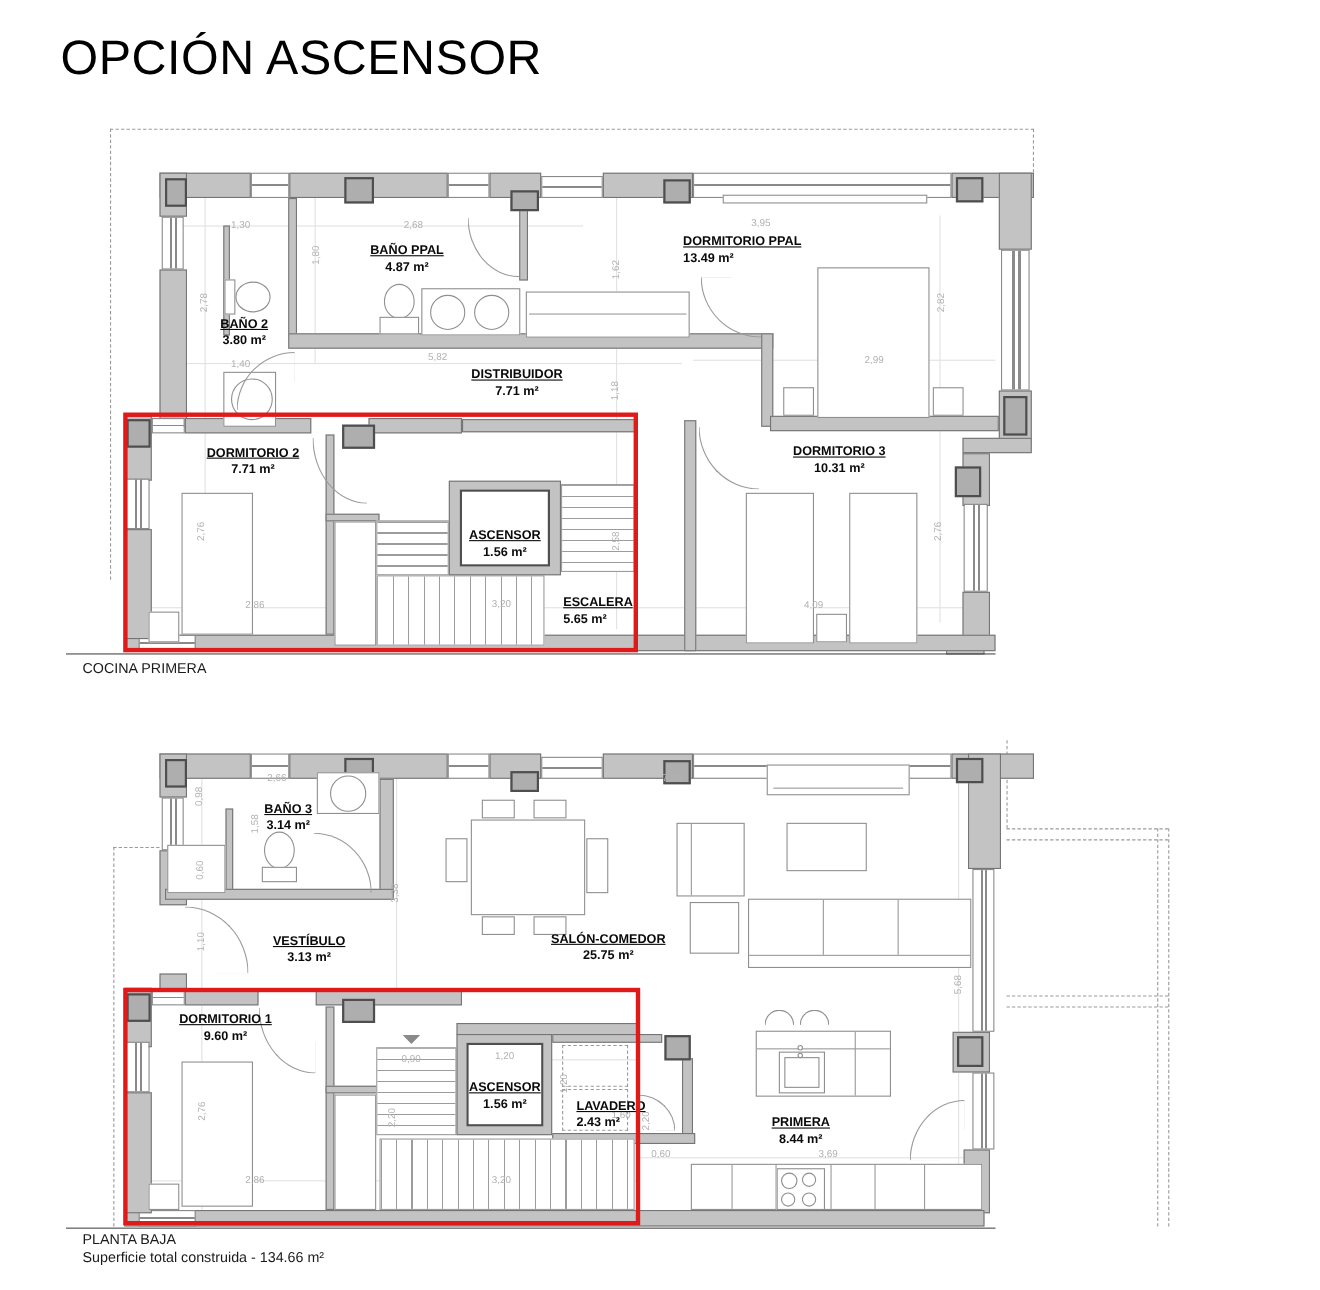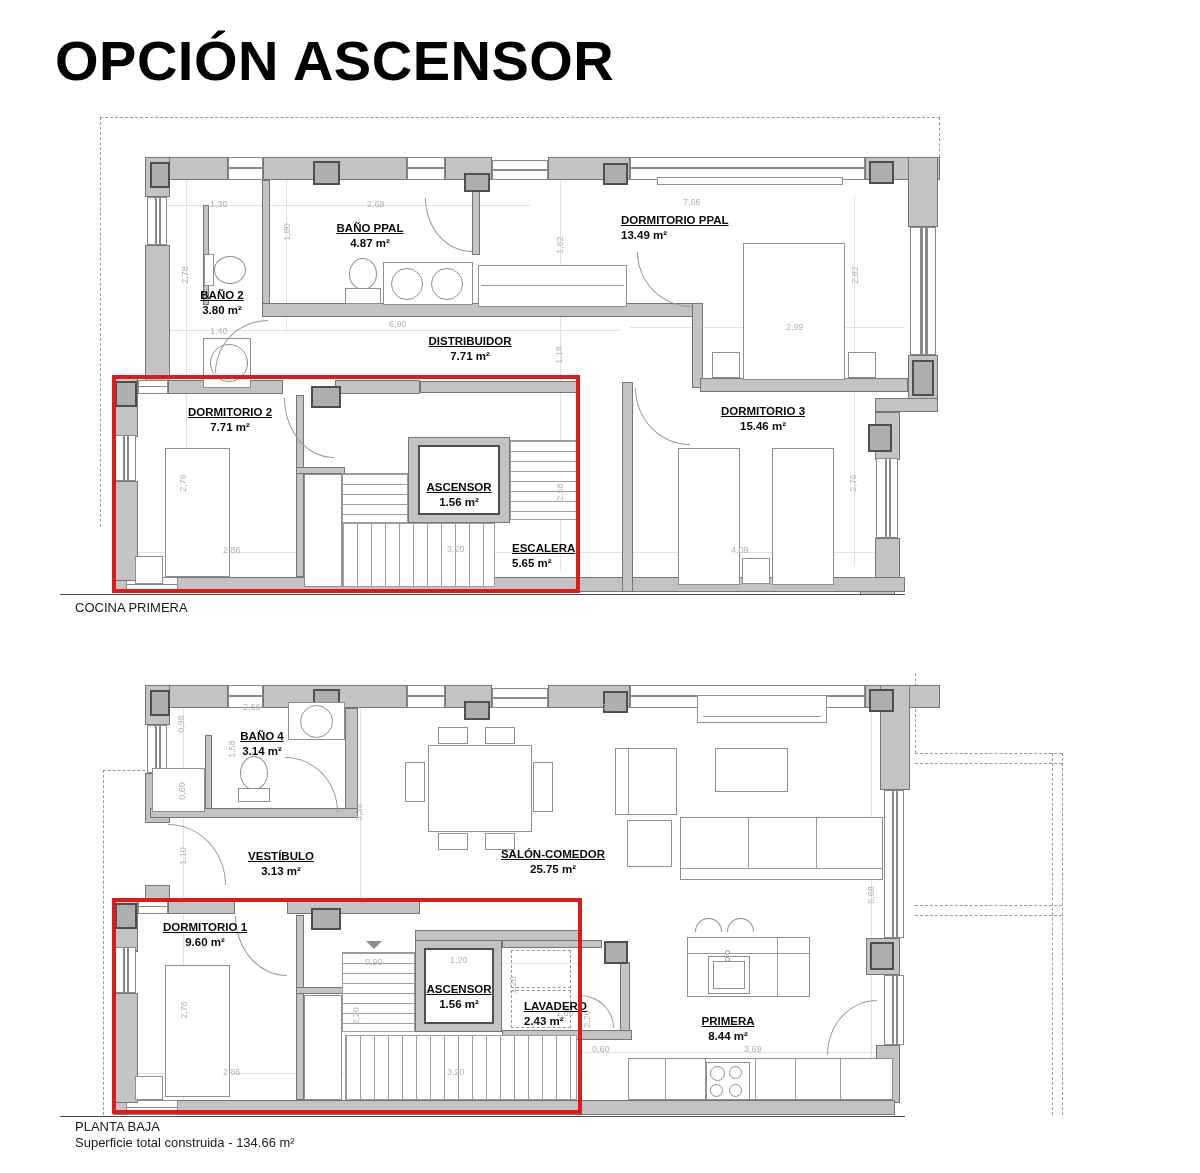--- a/index.html
+++ b/index.html
@@ -1,17 +1,17 @@
 <!DOCTYPE html>
 <html><head>
 <meta charset="utf-8">
 <style>
   html,body{margin:0;padding:0;background:#fff;font-family:"Liberation Sans",sans-serif}
   .canvas{position:relative;width:1200px;height:1173px;background:#fff;overflow:hidden}
-  .title{position:absolute;font-size:56px;font-weight:bold;letter-spacing:.5px;color:#000;white-space:nowrap}
+  .title{position:absolute;font-size:44px;font-weight:normal;letter-spacing:.5px;color:#000;white-space:nowrap}
   .w{position:absolute;background:#c3c3c3;border:1px solid #757575;box-sizing:border-box}
   .pil{position:absolute;background:#aeaeae;border:2px solid #4e4e4e;box-sizing:border-box}
   .winh{position:absolute;border:1px solid #8a8a8a;box-sizing:border-box;background:linear-gradient(to bottom,#fff 44%,#8a8a8a 44%,#8a8a8a 54%,#fff 54%)}
   .winv{position:absolute;border:1px solid #8a8a8a;box-sizing:border-box;background:linear-gradient(to right,#fff 38%,#8a8a8a 38%,#8a8a8a 48%,#fff 48%,#fff 60%,#8a8a8a 60%,#8a8a8a 70%,#fff 70%)}
   .f{position:absolute;border:1px solid #8f8f8f;background:#fff;box-sizing:border-box}
   .fl{position:absolute;background:#9a9a9a}
   .circ{position:absolute;border:1px solid #8f8f8f;border-radius:50%;background:#fff;box-sizing:border-box}
   .oval{position:absolute;border:1px solid #8f8f8f;border-radius:50%;background:#fff;box-sizing:border-box}
   .arch{position:absolute;border:1px solid #8f8f8f;border-bottom:none;border-radius:14px 14px 0 0;background:#fff;box-sizing:border-box}
   .arc{position:absolute;box-sizing:border-box}
@@ -146,24 +146,24 @@
     <div class="arc bl" style="left:425px;top:198px;width:47px;height:54px"></div>
     <div class="arc bl" style="left:637px;top:252px;width:55px;height:55px"></div>
     <div class="arc bl" style="left:635px;top:388px;width:55px;height:57px"></div>
     <div class="arc bl" style="left:284px;top:398px;width:50px;height:60px"></div>
 
     <span class="dim" style="left:210px;top:199px">1,30</span>
     <span class="dim" style="left:367px;top:199px">2,68</span>
     <span class="dim dimv" style="left:278px;top:227px">1,80</span>
     <span class="dim dimv" style="left:176px;top:270px">2,78</span>
     <span class="dim" style="left:210px;top:326px">1,40</span>
-    <span class="dim" style="left:389px;top:319px">6,90</span>
+    <span class="dim" style="left:389px;top:319px">5,82</span>
     <span class="dim dimv" style="left:551px;top:240px">1,62</span>
     <span class="dim dimv" style="left:550px;top:350px">1,18</span>
-    <span class="dim" style="left:683px;top:197px">7,66</span>
+    <span class="dim" style="left:683px;top:197px">3,95</span>
     <span class="dim dimv" style="left:846px;top:270px">2,82</span>
     <span class="dim" style="left:786px;top:322px">2,99</span>
     <span class="dim dimv" style="left:174px;top:478px">2,76</span>
     <span class="dim" style="left:223px;top:545px">2,86</span>
     <span class="dim" style="left:447px;top:544px">3,20</span>
     <span class="dim dimv" style="left:551px;top:487px">2,58</span>
     <span class="dim" style="left:731px;top:545px">4,09</span>
     <span class="dim dimv" style="left:844px;top:478px">2,76</span>
 
     <div class="rl" style="left:162px;top:288px;width:120px">
@@ -189,21 +189,21 @@
     <div class="rl" style="left:399px;top:480px;width:120px">
       <div class="nm">ASCENSOR</div>
         <div class="ar">1.56 m²</div>
       </div>
     <div class="rl la" style="left:512px;top:541px;width:110px">
       <div class="nm">ESCALERA</div>
         <div class="ar">5.65 m²</div>
       </div>
     <div class="rl" style="left:703px;top:404px;width:120px">
       <div class="nm">DORMITORIO 3</div>
-        <div class="ar">15.46 m²</div>
+        <div class="ar">10.31 m²</div>
       </div>
 
     <div class="red" style="left:112px;top:375px;width:468px;height:218px"></div>
 
     <div class="capline" style="left:60px;top:594px;width:845px"></div>
     <div class="cap" style="left:75px;top:600px">COCINA PRIMERA</div>
   </div>
 
   <div style="position:absolute;inset:0">
 
@@ -356,21 +356,21 @@
     <span class="dim dimv" style="left:504px;top:980px">1,20</span>
     <span class="dim dimv" style="left:347px;top:1011px">2,20</span>
     <span class="dim dimv" style="left:175px;top:1005px">2,76</span>
     <span class="dim" style="left:223px;top:1067px">2,86</span>
     <span class="dim" style="left:447px;top:1067px">3,20</span>
     <span class="dim dimv" style="left:578px;top:1014px">2,20</span>
     <span class="dim" style="left:592px;top:1044px">0,60</span>
     <span class="dim" style="left:744px;top:1044px">3,69</span>
 
     <div class="rl" style="left:202px;top:729px;width:120px">
-      <div class="nm">BAÑO 4</div>
+      <div class="nm">BAÑO 3</div>
         <div class="ar">3.14 m²</div>
       </div>
     <div class="rl" style="left:221px;top:849px;width:120px">
       <div class="nm">VESTÍBULO</div>
         <div class="ar">3.13 m²</div>
       </div>
     <div class="rl" style="left:483px;top:847px;width:140px">
       <div class="nm">SALÓN-COMEDOR</div>
         <div class="ar">25.75 m²</div>
       </div>

